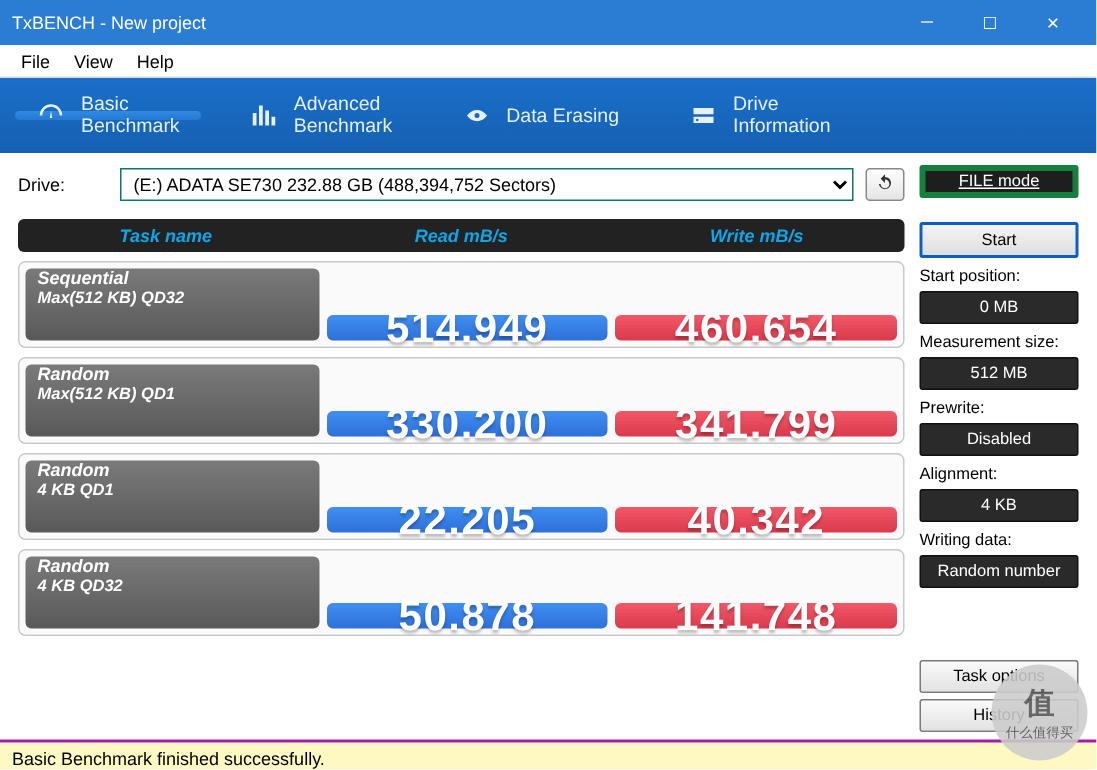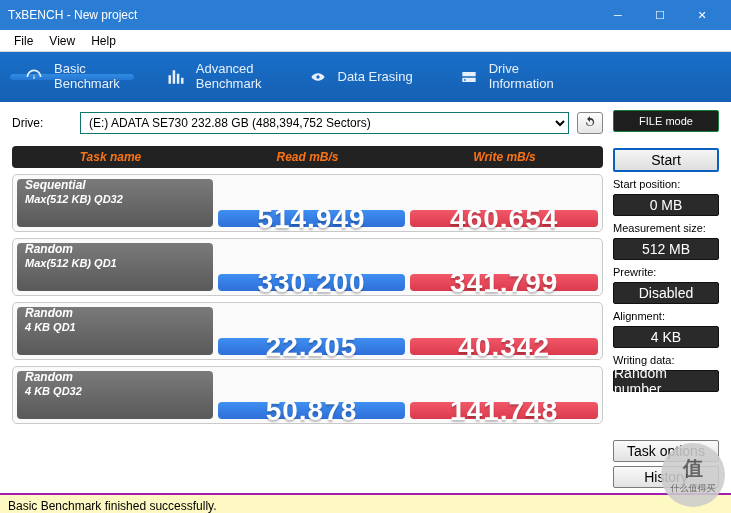--- a/index.html
+++ b/index.html
@@ -22,39 +22,39 @@
 
 .content { display: flex; padding: 10px 12px 0 12px; gap: 10px; height: 386px; }
 
 .left { flex: 1; }
 .driverow { display: flex; align-items: center; gap: 8px; font-size: 12px; margin-bottom: 12px; }
 .driverow .lbl { width: 60px; }
 .driverow select { flex: 1; height: 22px; font-size: 12px; border: 1px solid #0f766e; background: #fff; padding: 0 4px; }
 .driverow .refresh { width: 26px; height: 22px; border: 1px solid #888; border-radius: 3px; background: linear-gradient(#fdfdfd,#e5e5e5); display: flex; align-items: center; justify-content: center; }
 
 .headers { display: flex; background: #222; border-radius: 4px; height: 22px; margin-bottom: 6px; }
-.headers div { flex: 1; color: #f97316; font-size: 12px; font-style: italic; font-weight: 600; text-align: center; line-height: 22px; }
+.headers div { flex: 1; color: #0ea5e9; font-size: 12px; font-style: italic; font-weight: 600; text-align: center; line-height: 22px; }
 
 .rows { display: flex; flex-direction: column; gap: 6px; }
 .row { display: flex; gap: 5px; height: 58px; border: 1px solid #c9c9c9; border-radius: 5px; padding: 4px; background: #fafafa; }
 .cell { flex: 1; border-radius: 4px; display: flex; align-items: center; justify-content: center; }
 .cell.taskname { background: linear-gradient(#7a7a7a,#595959); color: #fff; font-size: 12px; font-style: italic; font-weight: 600; padding-left: 8px; justify-content: flex-start; flex-direction: column; align-items: flex-start; }
 .cell.taskname .l1 { line-height: 1.15; }
 .cell.taskname .l2 { line-height: 1.15; font-size: 11px; }
 .cell.read { background: linear-gradient(#3f8ff2,#2e6fd8); color: #fff; font-size: 28px; font-weight: 700; font-family: "Arial Black","Segoe UI",sans-serif; text-shadow: 0 2px 2px rgba(0,0,0,0.25); }
 .cell.write { background: linear-gradient(#f15868,#da3a4c); color: #fff; font-size: 28px; font-weight: 700; font-family: "Arial Black","Segoe UI",sans-serif; text-shadow: 0 2px 2px rgba(0,0,0,0.25); }
 .cell.read, .cell.write { letter-spacing: 1px; margin-top: 31px; }
 
 .right { width: 106px; display: flex; flex-direction: column; gap: 4px; font-size: 11px; }
-.btn { height: 22px; border: 1px solid #7a7a7a; border-radius: 2px; background: linear-gradient(#fafafa,#e2e2e2); display: flex; align-items: center; justify-content: center; font-size: 14px; }
+.btn { height: 22px; border: 1px solid #7a7a7a; border-radius: 2px; background: linear-gradient(#fafafa,#e2e2e2); display: flex; align-items: center; justify-content: center; font-size: 11px; }
 .btn.dark { background: #2a2a2a; color: #fff; border-color: #111; }
 .btn.dark.start { background: linear-gradient(#f5f5f5,#dedede); color: #000; border: 2px solid #0a5fc2; height: 24px; }
 .right .slabel { font-size: 11px; margin-top: 2px; }
 .spacer { flex: 1; }
-.right .filebtn { margin-top: -2px; margin-bottom: 12px; height: 22px; background:#1e1e1e; color:#fff; display:flex;align-items:center;justify-content:center;font-size:11px;border:1px solid #15803d;border-radius:2px;}
+.right .filebtn { margin-top: -2px; margin-bottom: 12px; height: 22px; background:#1e1e1e; color:#fff; display:flex;align-items:center;justify-content:center;font-size:11px;border:4px solid #15803d;border-radius:2px;text-decoration:underline;}
 
 .status { position: absolute; bottom: 0; left: 0; right: 0; height: 20px; border-top: 2px solid #a21caf; padding: 0 8px; font-size: 12px; line-height: 22px; background: #fef9c3; }
 
 .watermark { position: absolute; right: 6px; bottom: 6px; width: 64px; height: 64px; border-radius: 50%; background: #ccc; display: flex; align-items: center; justify-content: center; flex-direction: column; color: #555; font-size: 9px; opacity: 0.88; }
 .watermark .big { font-size: 20px; font-weight: 700; }
 </style>
 </head>
 <body>
 
 <div class="titlebar">

